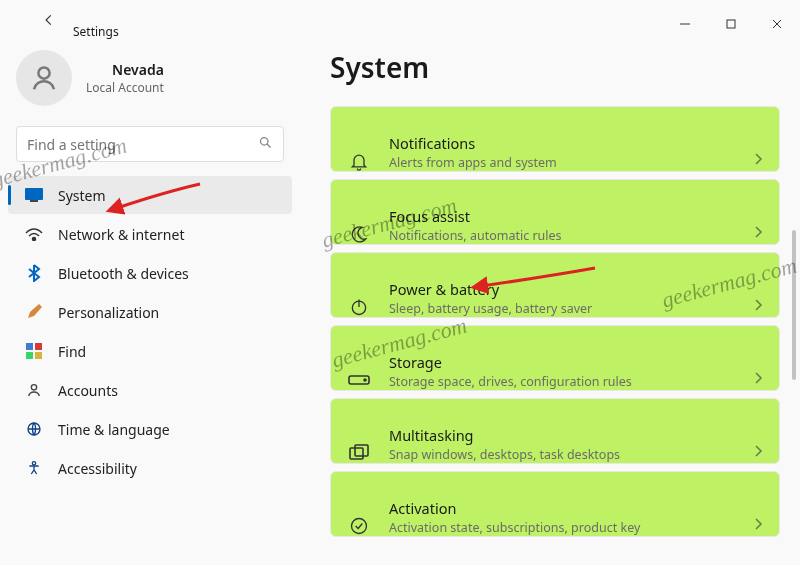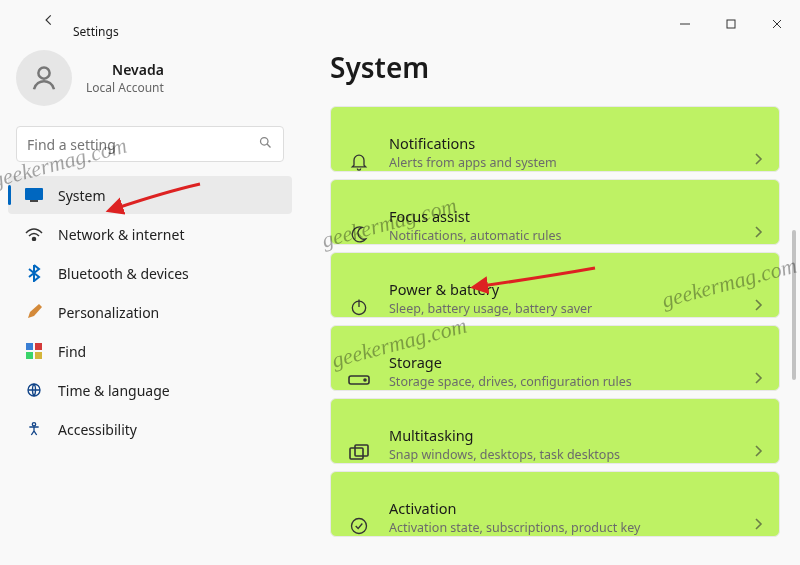--- a/index.html
+++ b/index.html
@@ -136,20 +136,29 @@
               <rect x="0" y="0" width="7" height="7" fill="#3a7fd4"></rect>
               <rect x="9" y="0" width="7" height="7" fill="#d43a3a"></rect>
               <rect x="0" y="9" width="7" height="7" fill="#3ad46a"></rect>
               <rect x="9" y="9" width="7" height="7" fill="#d4b53a"></rect>
             </svg>
         </span>
         <span>Find</span>
       </div>
       <div class="nav-item">
         <span class="icon-box">
+          <svg width="16" height="16" viewBox="0 0 24 24" fill="none" stroke="#444" stroke-width="2">
+              <circle cx="12" cy="8" r="4"></circle>
+              <path d="M4 21c1-4 5-6 8-6s7 2 8 6"></path>
+            </svg>
+        </span>
+        <span>Accounts</span>
+      </div>
+      <div class="nav-item">
+        <span class="icon-box">
           <svg width="16" height="16" viewBox="0 0 24 24" fill="none" stroke="#148" stroke-width="2">
               <circle cx="12" cy="12" r="9"></circle>
               <path d="M3 12h18 M12 3c3 3 3 15 0 18 M12 3c-3 3-3 15 0 18"></path>
             </svg>
         </span>
         <span>Time &amp; language</span>
       </div>
       <div class="nav-item">
         <span class="icon-box">
           <svg width="16" height="16" viewBox="0 0 24 24" fill="none" stroke="#148" stroke-width="2">

